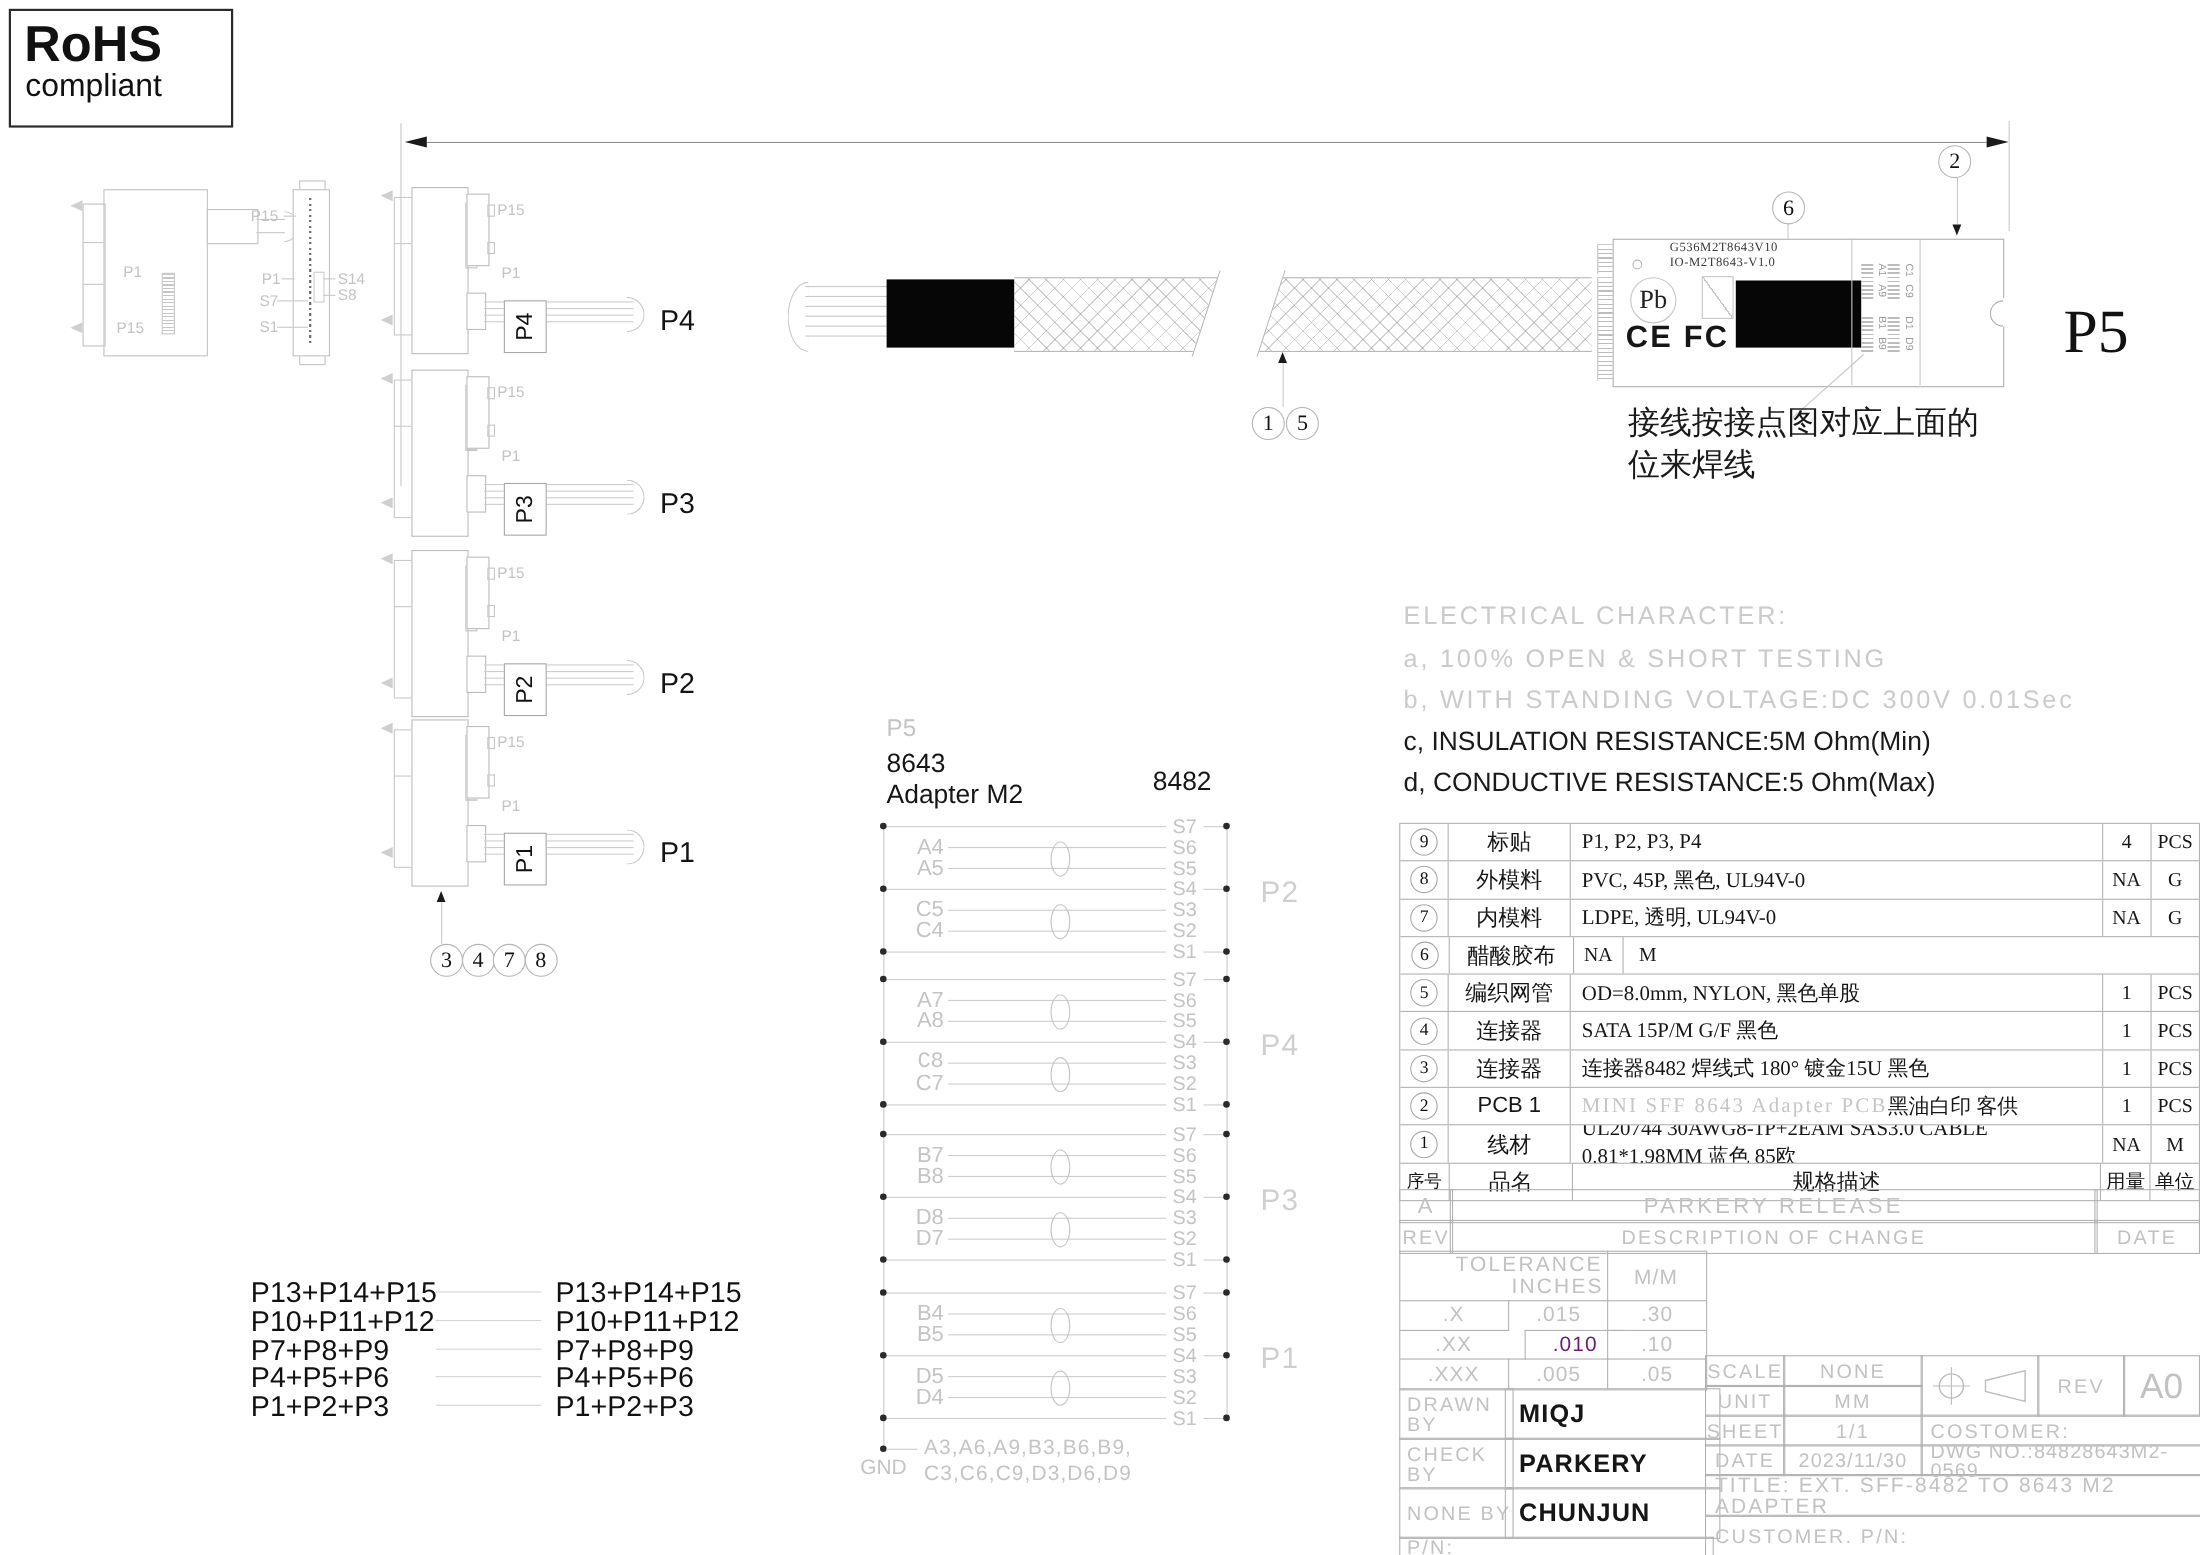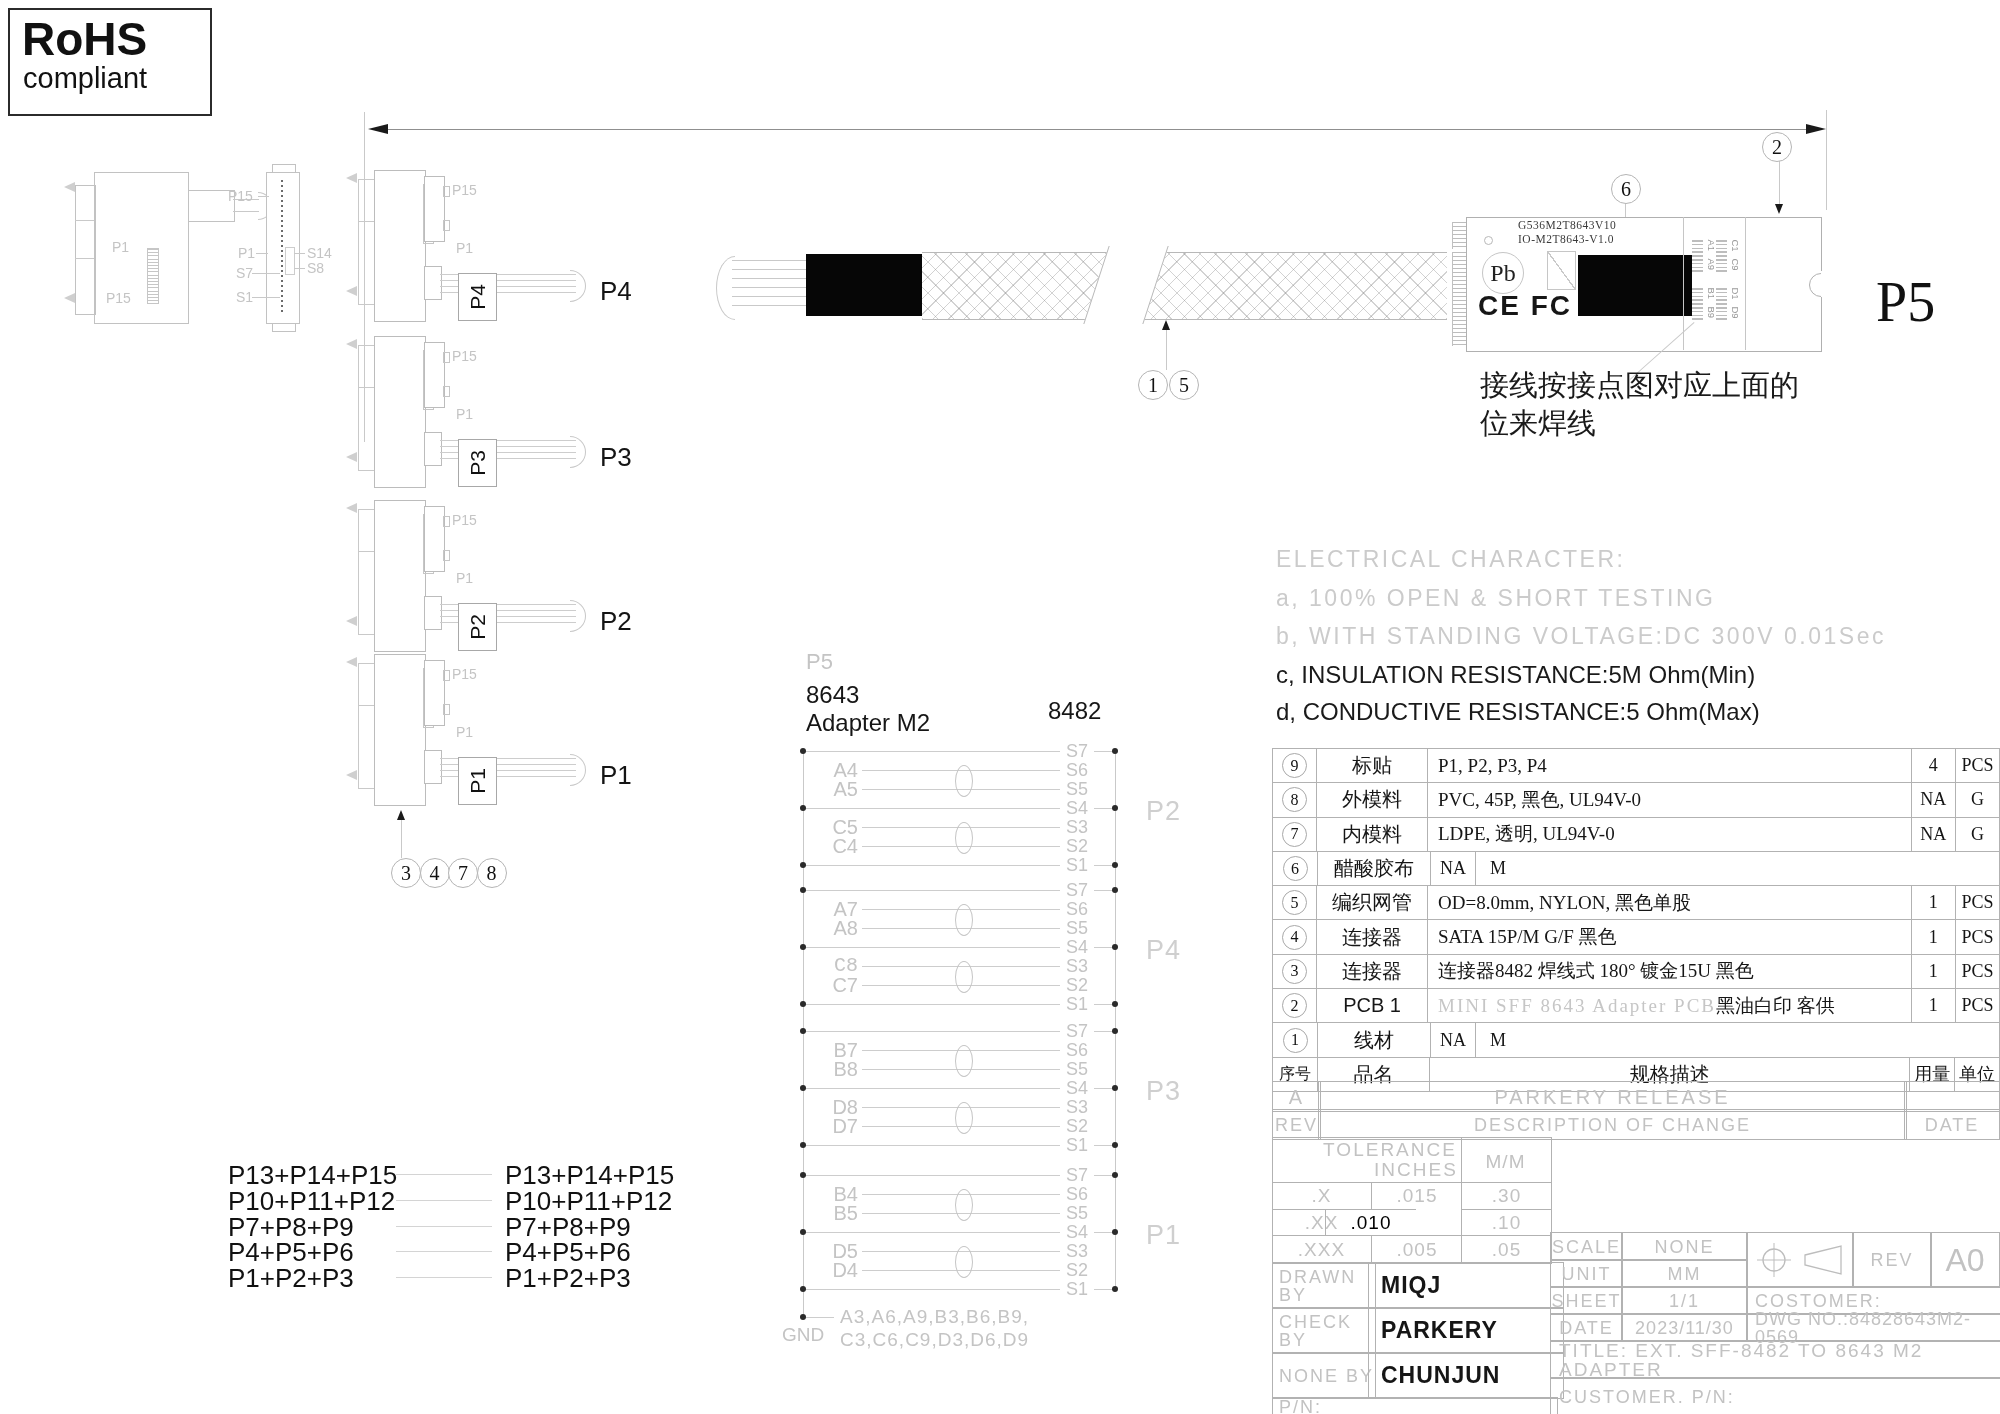--- a/index.html
+++ b/index.html
@@ -501,20 +501,21 @@
           <span>黑油白印 客供</span>
         </div>
         <div class="bc bw3">1</div>
         <div class="bc bw4">PCS</div>
       </div>
       <div class="bom-row">
         <div class="bc bw0">
           <div class="ncirc">1</div>
         </div>
         <div class="bc bw1">线材</div>
+        <div class="bc bw2">UL20744 30AWG8-1P+2EAM SAS3.0 CABLE 0.81*1.98MM 蓝色 85欧</div>
         <div class="bc bw3">NA</div>
         <div class="bc bw4">M</div>
       </div>
       <div class="bom-row">
         <div class="bc bw0">序号</div>
         <div class="bc bw1">品名</div>
         <div class="bc bw2" style="justify-content: center; padding-left: 0px; font-family: &quot;Liberation Sans&quot;, sans-serif; font-size: 20px;">规格描述</div>
         <div class="bc bw3">用量</div>
         <div class="bc bw4">单位</div>
       </div>
@@ -531,21 +532,21 @@
     <div class="cell" style="left:1272px;top:1137px;width:278px;height:125px"></div>
     <div class="txt" style="left:1300px;top:1140px;width:180px;text-align:center;font-size:19px;letter-spacing:2px;color:#c2c2c2">TOLERANCE</div>
     <div class="txt" style="left:1371px;top:1160px;width:90px;text-align:center;font-size:19px;letter-spacing:2px;color:#c2c2c2">INCHES</div>
     <div class="txt" style="left:1461px;top:1152px;width:89px;text-align:center;font-size:19px;letter-spacing:1px;color:#c2c2c2">M/M</div>
     <div class="vl" style="left:1461px;top:1137px;height:45px;background:#b2b2b2"></div>
     <div id="tolerance-rows">
         <div style="position: absolute; left: 1272px; top: 1182px; width: 99px; height: 26.7px; border-top: 1px solid rgb(178, 178, 178); display: flex; align-items: center; justify-content: center; font-size: 19px; color: rgb(194, 194, 194); letter-spacing: 1px;">.X</div>
         <div style="position: absolute; left: 1371px; top: 1182px; width: 90px; height: 26.7px; border-top: 1px solid rgb(178, 178, 178); border-left: 1px solid rgb(178, 178, 178); display: flex; align-items: center; justify-content: center; font-size: 19px; color: rgb(194, 194, 194); letter-spacing: 1px;">.015</div>
         <div style="position: absolute; left: 1461px; top: 1182px; width: 89px; height: 26.7px; border-top: 1px solid rgb(178, 178, 178); border-left: 1px solid rgb(178, 178, 178); display: flex; align-items: center; justify-content: center; font-size: 19px; color: rgb(194, 194, 194); letter-spacing: 1px;">.30</div>
         <div style="position: absolute; left: 1272px; top: 1208.7px; width: 99px; height: 26.7px; border-top: 1px solid rgb(178, 178, 178); display: flex; align-items: center; justify-content: center; font-size: 19px; color: rgb(194, 194, 194); letter-spacing: 1px;">.XX</div>
-        <div style="position: absolute; left: 1325px; top: 1208.7px; width: 90px; height: 26.7px; border-top: 1px solid rgb(178, 178, 178); border-left: 1px solid rgb(178, 178, 178); display: flex; align-items: center; justify-content: center; font-size: 19px; color: #000000; letter-spacing: 1px;">.010</div>
+        <div style="position: absolute; left: 1386px; top: 1208.7px; width: 90px; height: 26.7px; border-top: 1px solid rgb(178, 178, 178); border-left: 1px solid rgb(178, 178, 178); display: flex; align-items: center; justify-content: center; font-size: 19px; color: #701a75; letter-spacing: 1px;">.010</div>
         <div style="position: absolute; left: 1461px; top: 1208.7px; width: 89px; height: 26.7px; border-top: 1px solid rgb(178, 178, 178); border-left: 1px solid rgb(178, 178, 178); display: flex; align-items: center; justify-content: center; font-size: 19px; color: rgb(194, 194, 194); letter-spacing: 1px;">.10</div>
         <div style="position: absolute; left: 1272px; top: 1235.4px; width: 99px; height: 26.7px; border-top: 1px solid rgb(178, 178, 178); display: flex; align-items: center; justify-content: center; font-size: 19px; color: rgb(194, 194, 194); letter-spacing: 1px;">.XXX</div>
         <div style="position: absolute; left: 1371px; top: 1235.4px; width: 90px; height: 26.7px; border-top: 1px solid rgb(178, 178, 178); border-left: 1px solid rgb(178, 178, 178); display: flex; align-items: center; justify-content: center; font-size: 19px; color: rgb(194, 194, 194); letter-spacing: 1px;">.005</div>
         <div style="position: absolute; left: 1461px; top: 1235.4px; width: 89px; height: 26.7px; border-top: 1px solid rgb(178, 178, 178); border-left: 1px solid rgb(178, 178, 178); display: flex; align-items: center; justify-content: center; font-size: 19px; color: rgb(194, 194, 194); letter-spacing: 1px;">.05</div>
       </div>
   </div>
 
   <div>
     <div class="cell" style="left:1272px;top:1262px;width:96px;height:45px;padding-left:6px">DRAWN BY</div>
     <div class="cell" style="left:1368px;top:1262px;width:182px;height:45px;padding-left:12px;color:#161616;font-size:23px;font-weight:600;letter-spacing:1px">MIQJ</div>

